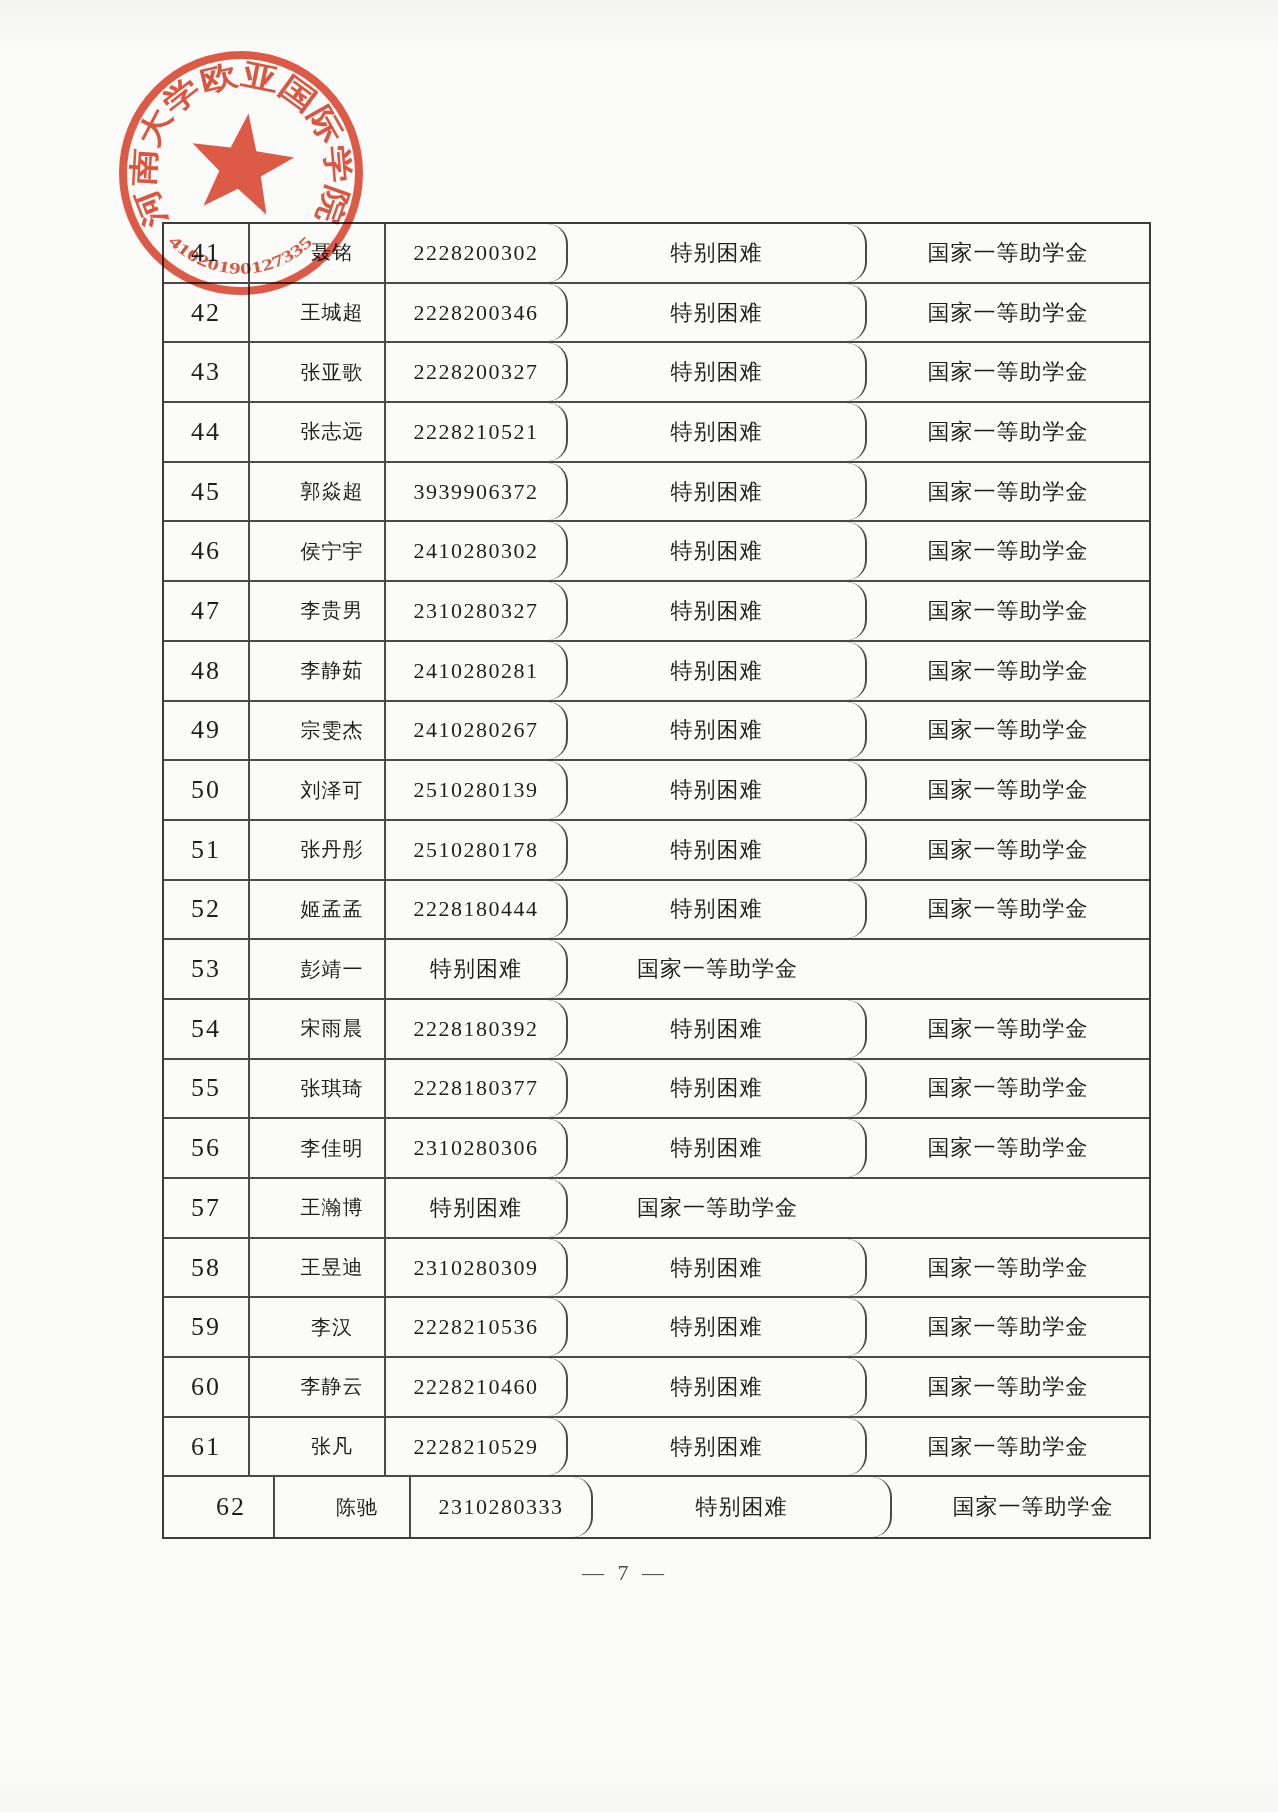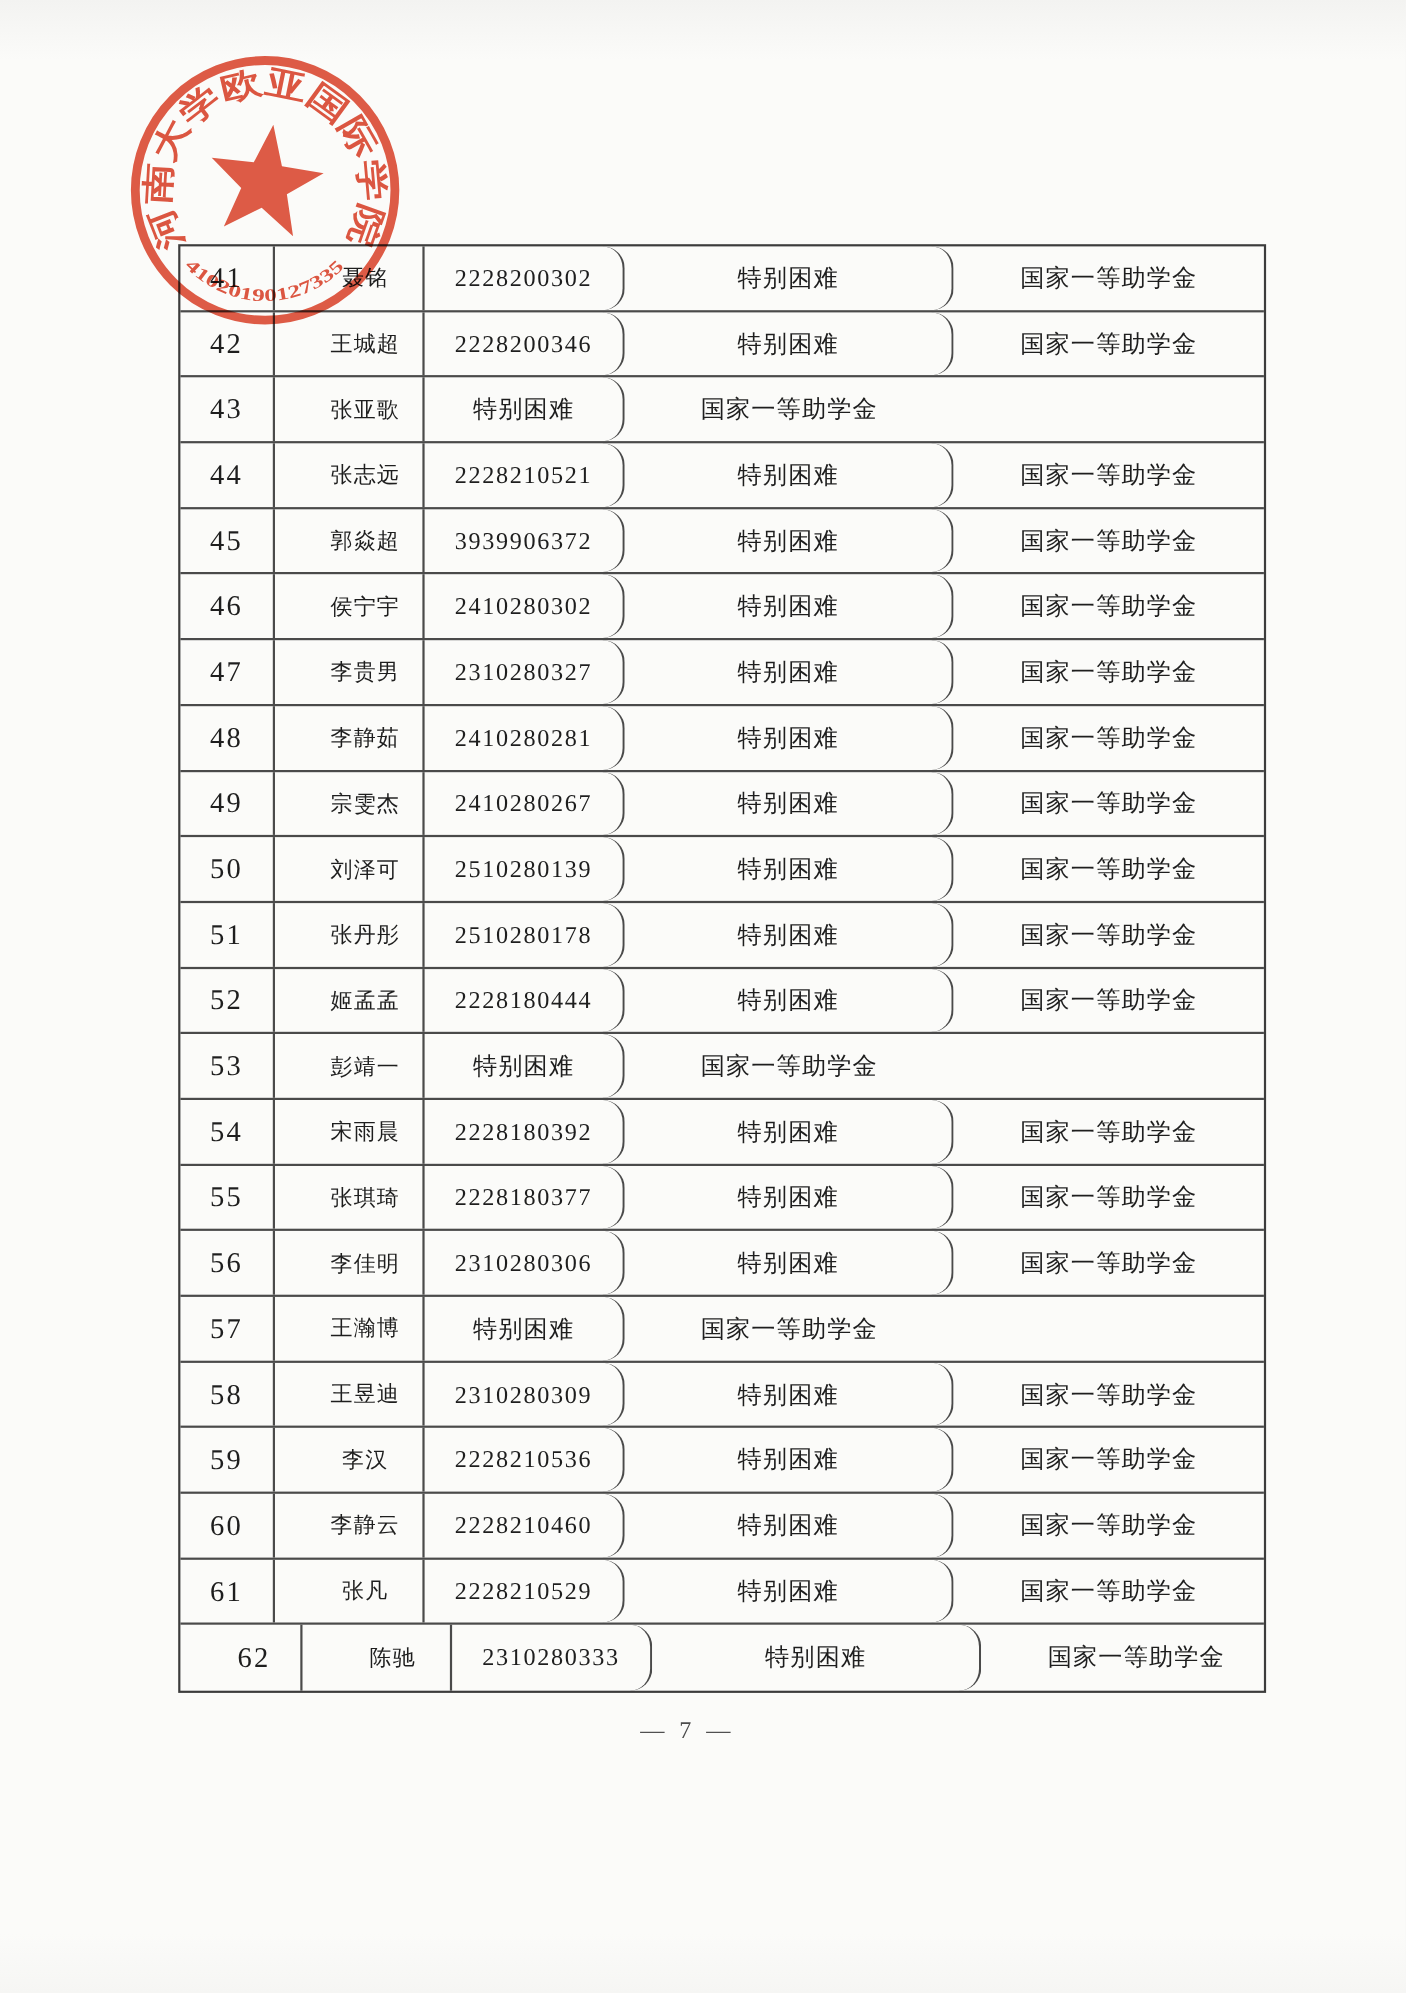--- a/index.html
+++ b/index.html
@@ -73,20 +73,21 @@
       <div class="row">
         <div class="cell c-no">42</div>
         <div class="cell c-name">王城超</div>
         <div class="cell c-id">2228200346</div>
         <div class="cell c-status">特别困难</div>
         <div class="cell c-award">国家一等助学金</div>
       </div>
       <div class="row">
         <div class="cell c-no">43</div>
         <div class="cell c-name">张亚歌</div>
+        <div class="cell c-id">2228200327</div>
         <div class="cell c-status">特别困难</div>
         <div class="cell c-award">国家一等助学金</div>
       </div>
       <div class="row">
         <div class="cell c-no">44</div>
         <div class="cell c-name">张志远</div>
         <div class="cell c-id">2228210521</div>
         <div class="cell c-status">特别困难</div>
         <div class="cell c-award">国家一等助学金</div>
       </div>

